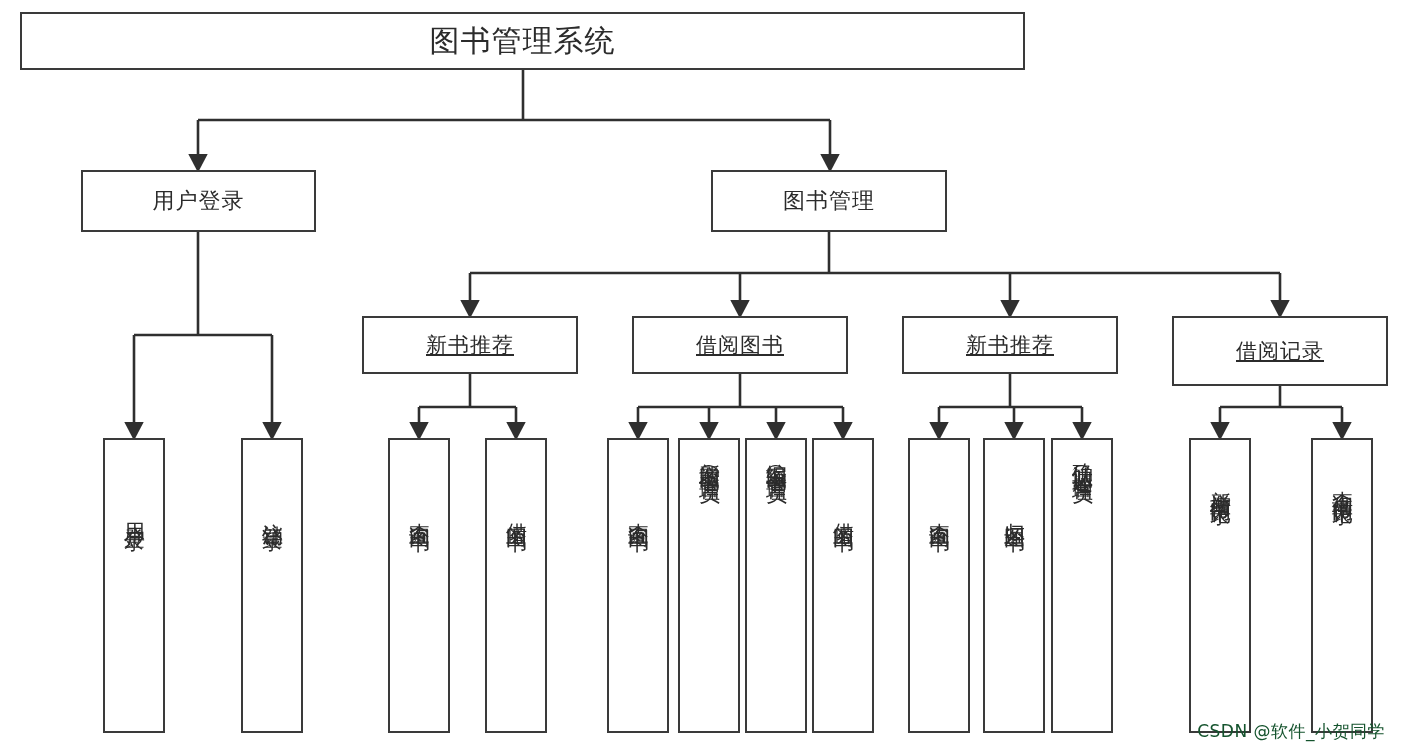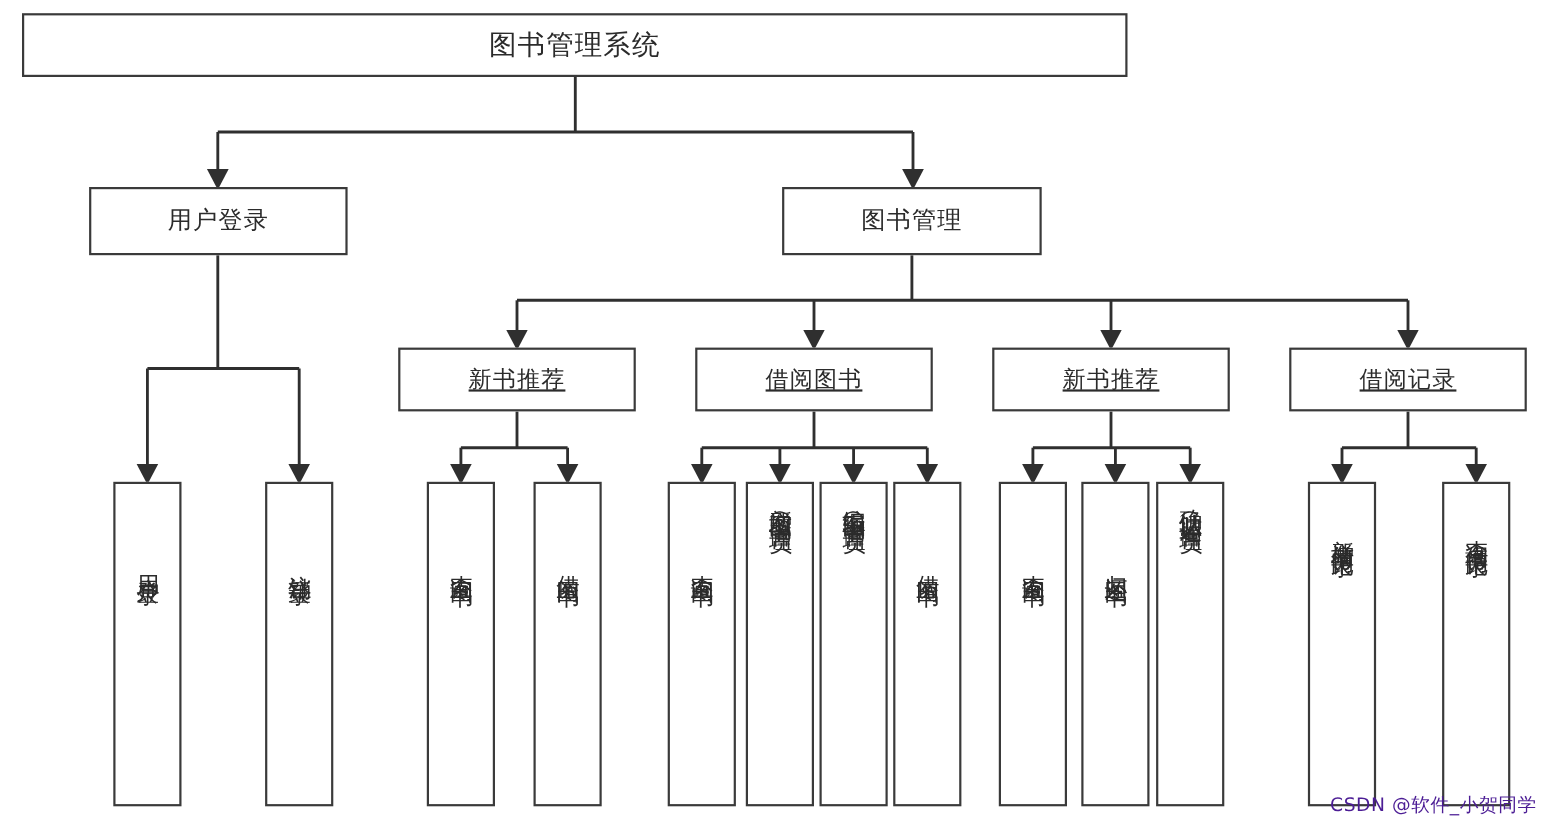--- a/index.html
+++ b/index.html
@@ -35,21 +35,21 @@
     justify-content: center;
     z-index: 3;
   }
   .node-label {
     color: #2b2b2b;
     letter-spacing: 1px;
     white-space: nowrap;
     line-height: 1.18;
   }
   .node-root .node-label {
-    font-size: 25px;
+    font-size: 30px;
   }
   .node-l2 .node-label {
     font-size: 22px;
   }
   .node-l3 .node-label {
     font-size: 21px;
     text-decoration: underline;
   }
   .node-leaf {
     align-items: flex-start;
@@ -69,24 +69,24 @@
     padding-top: 60px;
   }
   .node-leaf.leaf-tall .node-label {
     padding-top: 0px;
   }
   .node-leaf.leaf-med .node-label {
     padding-top: 28px;
   }
   #watermark {
     position: absolute;
-    right: 8px;
+    right: 20px;
     bottom: 4px;
     font-size: 17px;
-    color: #4c1d95;
+    color: #14532d;
     letter-spacing: 0.5px;
     z-index: 9;
     white-space: nowrap;
   }
 </style>
 </head>
 <body>
 
 <div id="diagram-root">
 
@@ -153,21 +153,21 @@
 
   <div class="node node-l3" style="left: 362px; top: 316px; width: 216px; height: 58px;">
     <span class="node-label">新书推荐</span>
   </div>
   <div class="node node-l3" style="left: 632px; top: 316px; width: 216px; height: 58px;">
     <span class="node-label">借阅图书</span>
   </div>
   <div class="node node-l3" style="left: 902px; top: 316px; width: 216px; height: 58px;">
     <span class="node-label">新书推荐</span>
   </div>
-  <div class="node node-l3" style="left: 1172px; top: 316px; width: 216px; height: 58px;">
+  <div class="node node-l3" style="left: 1172px; top: 316px; width: 216px; height: 70px;">
     <span class="node-label">借阅记录</span>
   </div>
 
   <div class="node node-leaf leaf-mid" style="left: 103px; top: 438px; width: 62px; height: 295px;">
     <span class="node-label">用户登录</span>
   </div>
   <div class="node node-leaf leaf-mid" style="left: 241px; top: 438px; width: 62px; height: 295px;">
     <span class="node-label">注销登录</span>
   </div>
   <div class="node node-leaf leaf-mid" style="left: 388px; top: 438px; width: 62px; height: 295px;">

